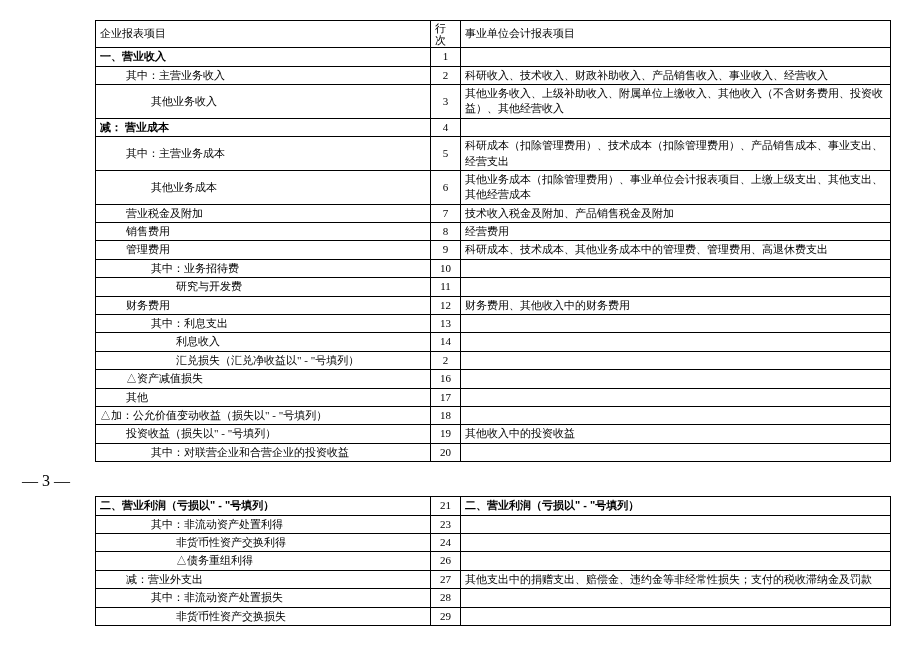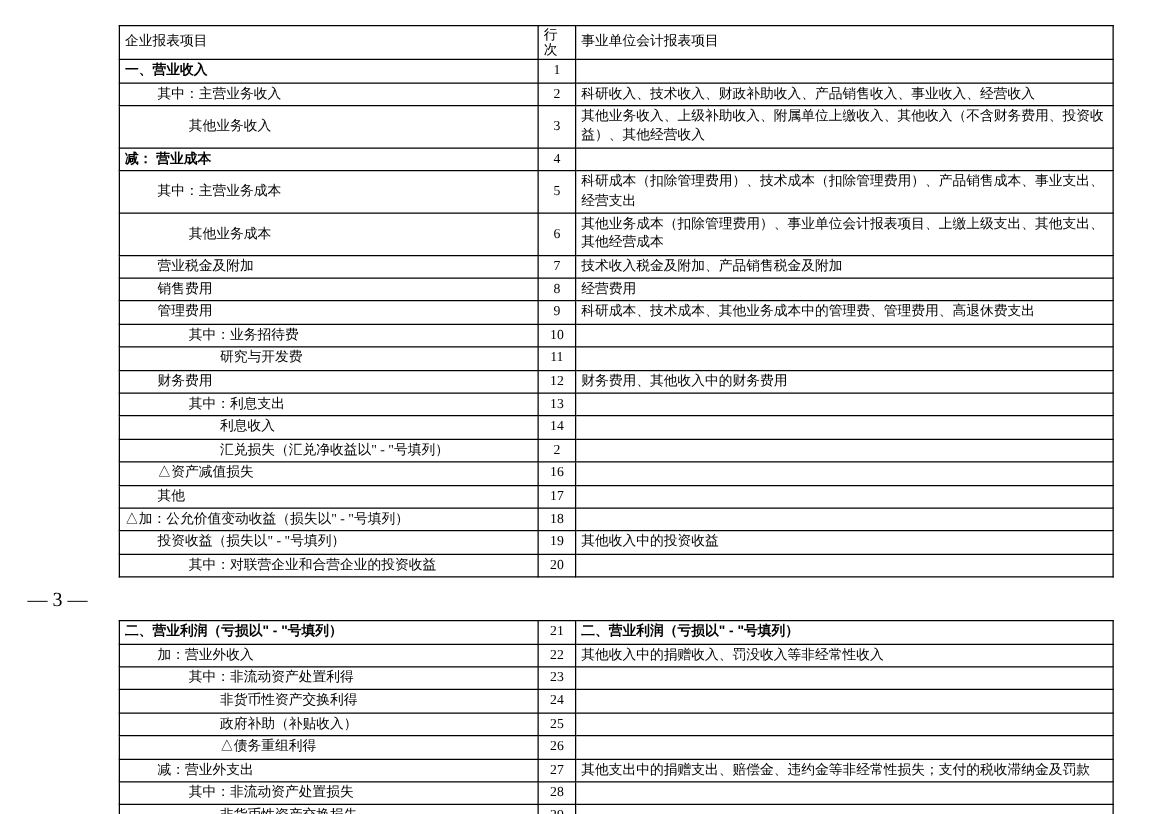--- a/index.html
+++ b/index.html
@@ -185,37 +185,27 @@
         <col class="c2">
         <col class="c3">
       </colgroup>
   <tbody id="tb-bottom">
         <tr>
           <td class="left bold">二、营业利润（亏损以" - "号填列）</td>
           <td class="num">21</td>
           <td class="left bold">二、营业利润（亏损以" - "号填列）</td>
         </tr>
         <tr>
-          <td class="left ind1">加：营业外收入</td>
-          <td class="num">22</td>
-          <td class="left ">其他收入中的捐赠收入、罚没收入等非经常性收入</td>
-        </tr>
-        <tr>
           <td class="left ind2">其中：非流动资产处置利得</td>
           <td class="num">23</td>
           <td class="left "></td>
         </tr>
         <tr>
           <td class="left ind3">非货币性资产交换利得</td>
           <td class="num">24</td>
-          <td class="left "></td>
-        </tr>
-        <tr>
-          <td class="left ind3">政府补助（补贴收入）</td>
-          <td class="num">25</td>
           <td class="left "></td>
         </tr>
         <tr>
           <td class="left ind3">△债务重组利得</td>
           <td class="num">26</td>
           <td class="left "></td>
         </tr>
         <tr>
           <td class="left ind1">减：营业外支出</td>
           <td class="num">27</td>

